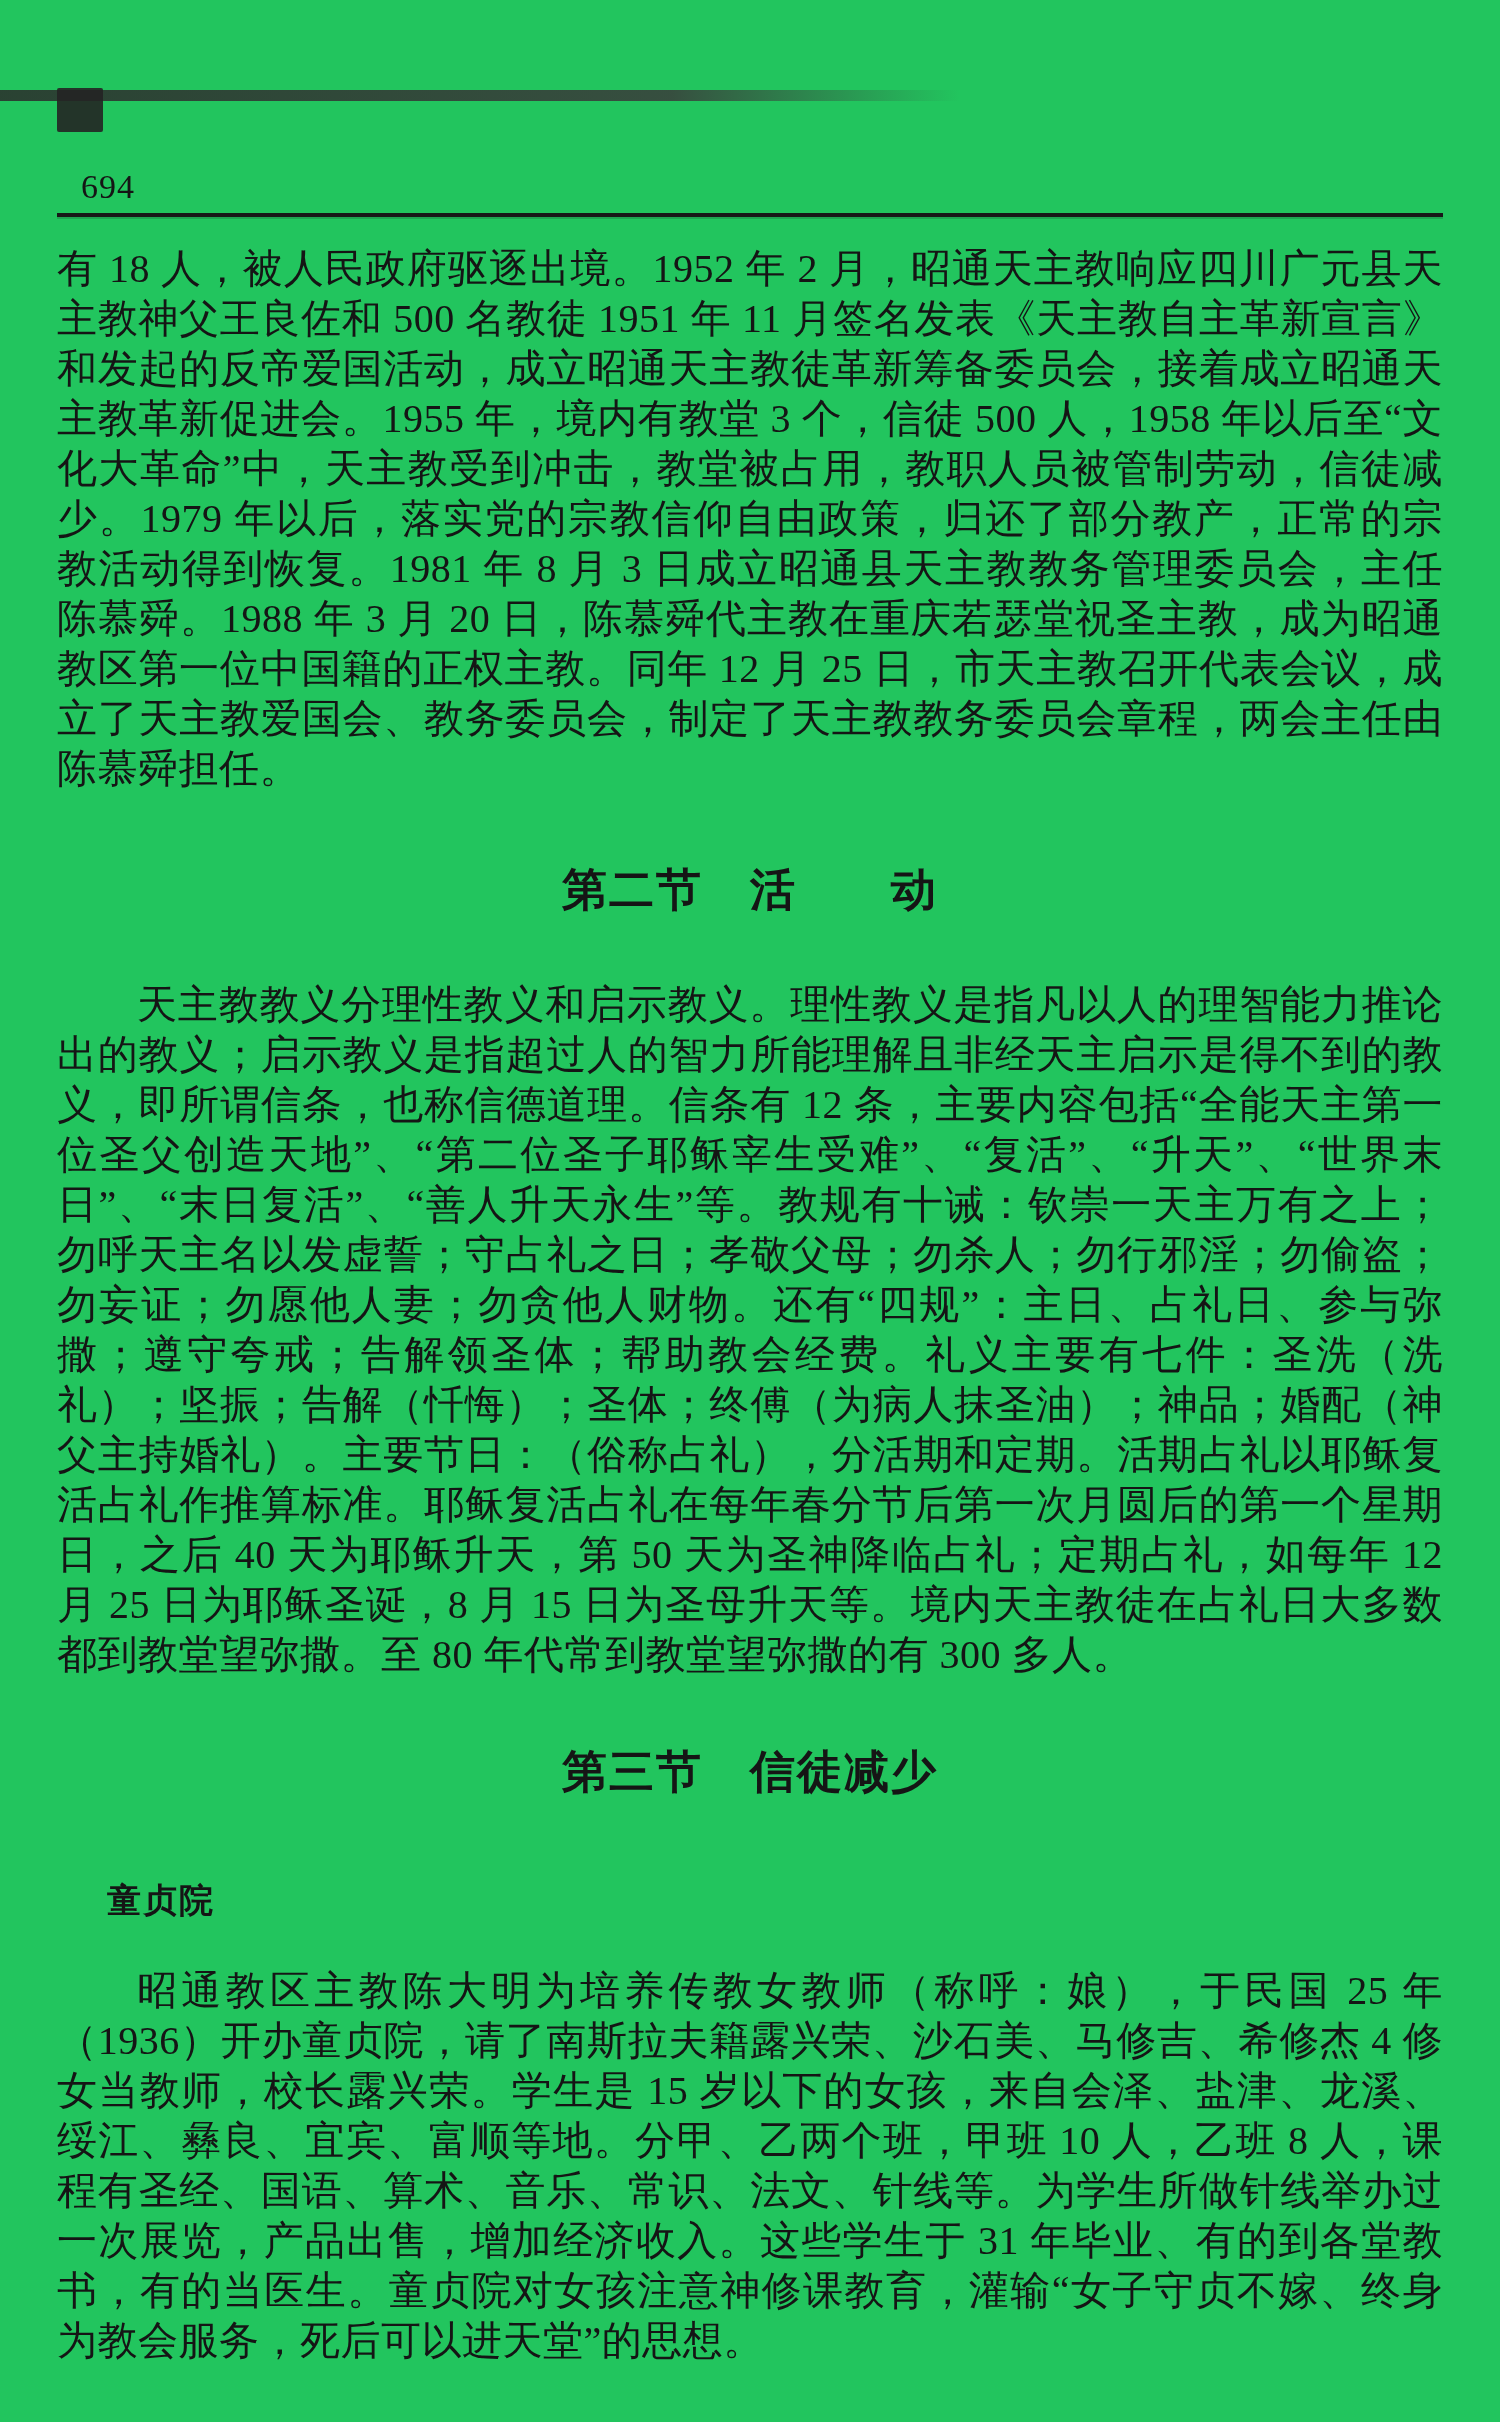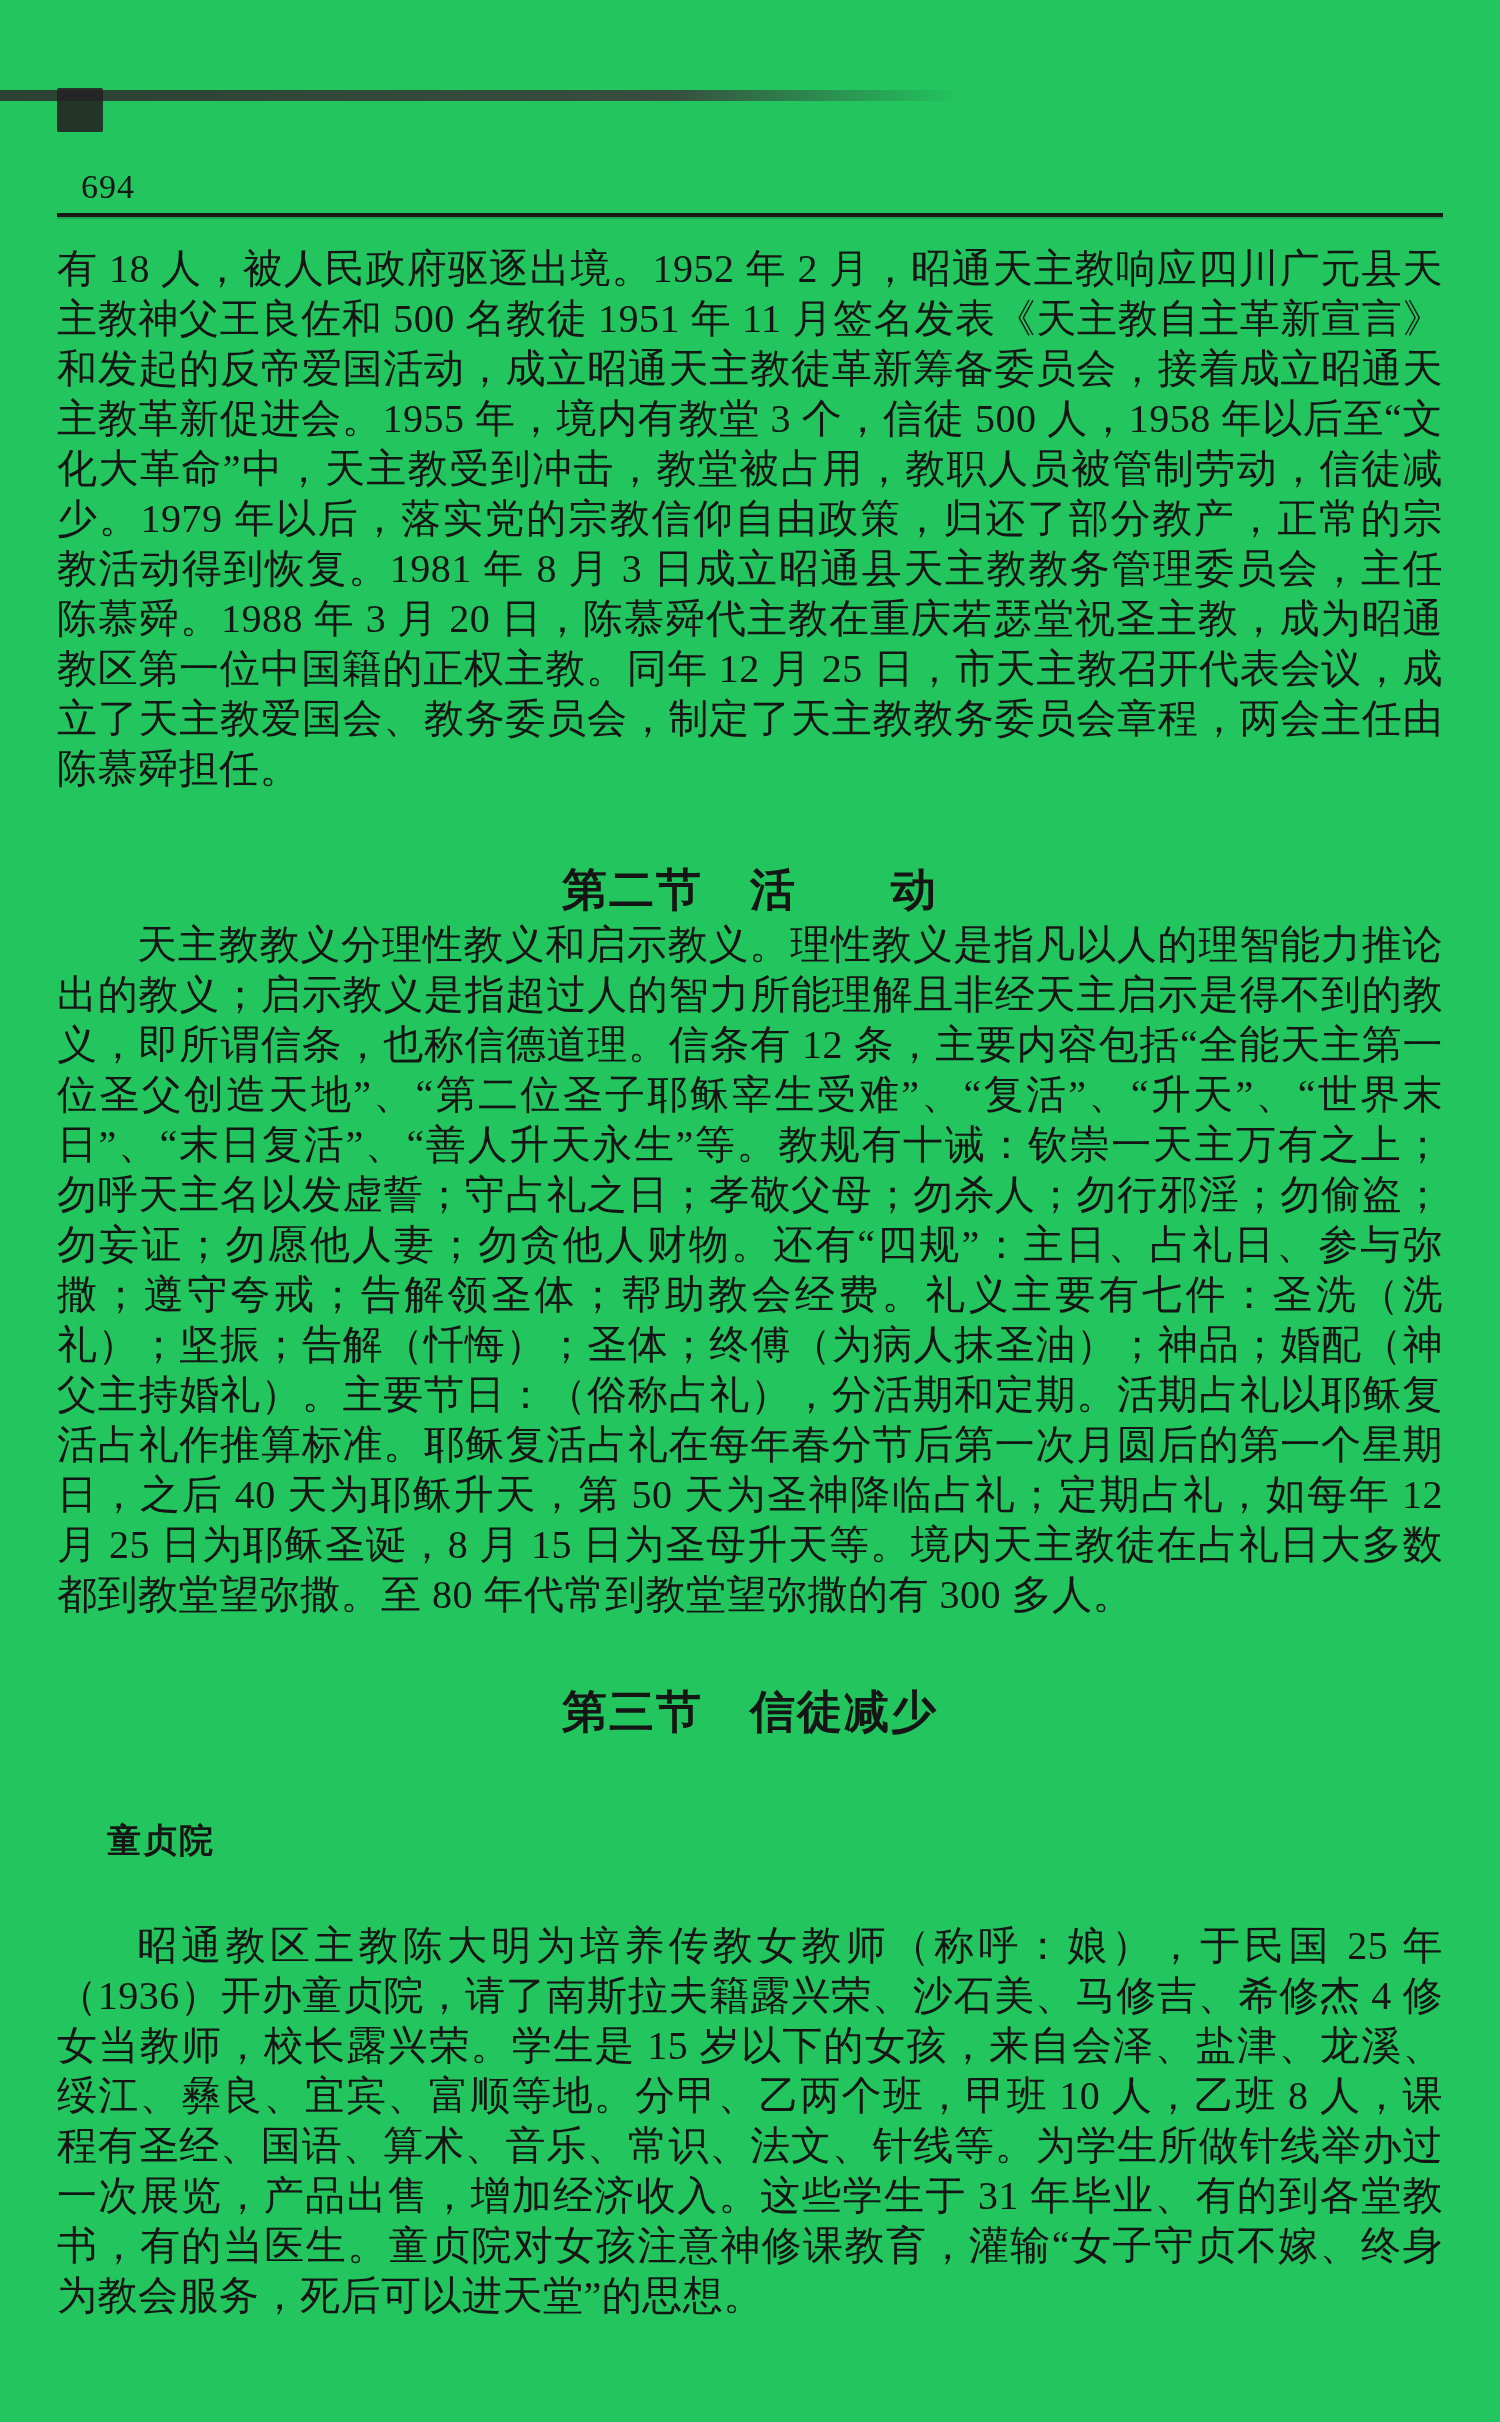--- a/index.html
+++ b/index.html
@@ -84,33 +84,34 @@
   }
   .section-heading {
     margin: 0;
     text-align: center;
     font-size: 45px;
     font-weight: 700;
     letter-spacing: 2px;
   }
   .heading-2 {
     margin-top: 66px;
+    margin-bottom: 60px;
   }
   .heading-3 {
     margin-top: 62px;
   }
   .sub-heading {
     margin: 76px 0 12px 0;
     padding-left: 50px;
     font-size: 34px;
     font-weight: 700;
     letter-spacing: 2px;
   }
   p.last-paragraph {
-    margin-top: 57px;
+    margin-top: 42px;
   }
 </style>
 </head>
 <body>
 
 <div class="page">
 
   <div class="scan-streak"></div>
   <div class="scan-blob"></div>
 

